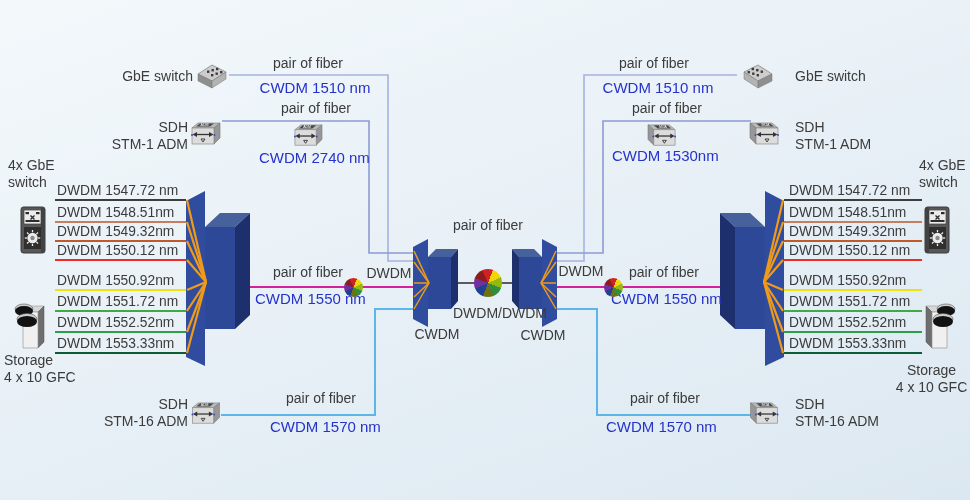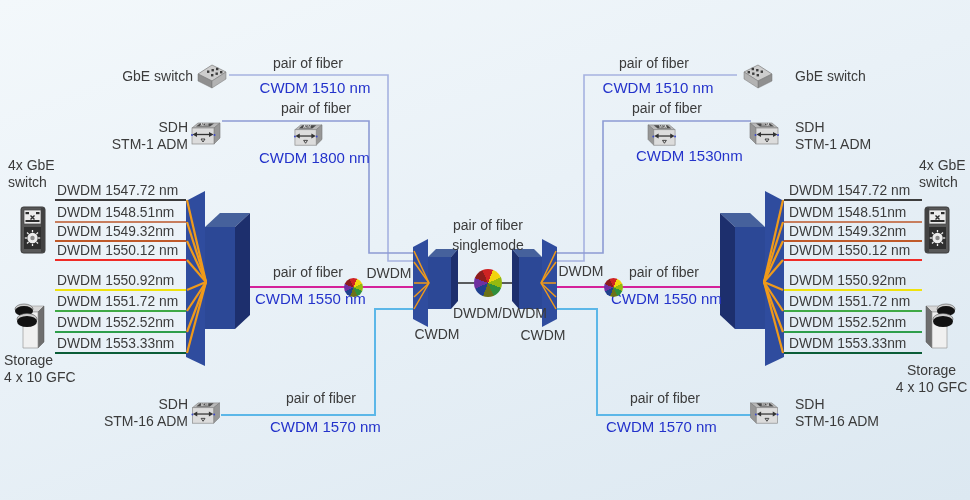--- a/index.html
+++ b/index.html
@@ -173,21 +173,21 @@
   </svg>
 
   <div class="lbl rt" style="left:108px;top:68px;width:85px;">GbE switch</div>
   <div class="lbl ctr" style="left:258px;top:55px;width:100px;">pair of fiber</div>
   <div class="lbl ctr blue" style="left:256px;top:79px;width:118px;">CWDM 1510 nm</div>
   <div class="lbl rt two" style="left:100px;top:119px;width:88px;">
     <div>SDH</div>
     <div>STM-1 ADM</div>
   </div>
   <div class="lbl ctr" style="left:266px;top:100px;width:100px;">pair of fiber</div>
-  <div class="lbl ctr blue" style="left:259px;top:149px;width:108px;">CWDM 1800 nm</div>
+  <div class="lbl ctr blue" style="left:259px;top:149px;width:108px;">CWDM 2740 nm</div>
   <div class="lbl two" style="left:8px;top:157px;">
     <div>4x GbE</div>
     <div>switch</div>
   </div>
   <div class="lbl ctr" style="left:258px;top:264px;width:100px;">pair of fiber</div>
   <div class="lbl ctr blue" style="left:255px;top:290px;width:110px;">CWDM 1550 nm</div>
   <div class="lbl ctr" style="left:363px;top:265px;width:52px;">DWDM</div>
   <div class="lbl ctr" style="left:410px;top:326px;width:54px;">CWDM</div>
   <div class="lbl two" style="left:4px;top:352px;">
     <div>Storage</div>
@@ -195,33 +195,32 @@
   </div>
   <div class="lbl rt two" style="left:100px;top:396px;width:88px;">
     <div>SDH</div>
     <div>STM-16 ADM</div>
   </div>
   <div class="lbl ctr" style="left:271px;top:390px;width:100px;">pair of fiber</div>
   <div class="lbl ctr blue" style="left:270px;top:418px;width:110px;">CWDM 1570 nm</div>
 
   <div class="lbl ctr two" style="left:438px;top:215px;width:100px;line-height:20px;">
     <div>pair of fiber</div>
-    <div>singlemode</div>
   </div>
   <div class="lbl ctr" style="left:448px;top:305px;width:104px;">DWDM/DWDM</div>
 
   <div class="lbl" style="left:795px;top:68px;">GbE switch</div>
   <div class="lbl ctr" style="left:604px;top:55px;width:100px;">pair of fiber</div>
   <div class="lbl ctr blue" style="left:599px;top:79px;width:118px;">CWDM 1510 nm</div>
   <div class="lbl two" style="left:795px;top:119px;">
     <div>SDH</div>
     <div>STM-1 ADM</div>
   </div>
   <div class="lbl ctr" style="left:617px;top:100px;width:100px;">pair of fiber</div>
-  <div class="lbl ctr blue" style="left:636px;top:147px;width:104px;">CWDM 1530nm</div>
+  <div class="lbl ctr blue" style="left:612px;top:147px;width:104px;">CWDM 1530nm</div>
   <div class="lbl two" style="left:919px;top:157px;">
     <div>4x GbE</div>
     <div>switch</div>
   </div>
   <div class="lbl ctr" style="left:614px;top:264px;width:100px;">pair of fiber</div>
   <div class="lbl ctr blue" style="left:611px;top:290px;width:110px;">CWDM 1550 nm</div>
   <div class="lbl ctr" style="left:555px;top:263px;width:52px;">DWDM</div>
   <div class="lbl ctr" style="left:516px;top:327px;width:54px;">CWDM</div>
   <div class="lbl ctr two" style="left:893px;top:362px;width:77px;">
     <div>Storage</div>

